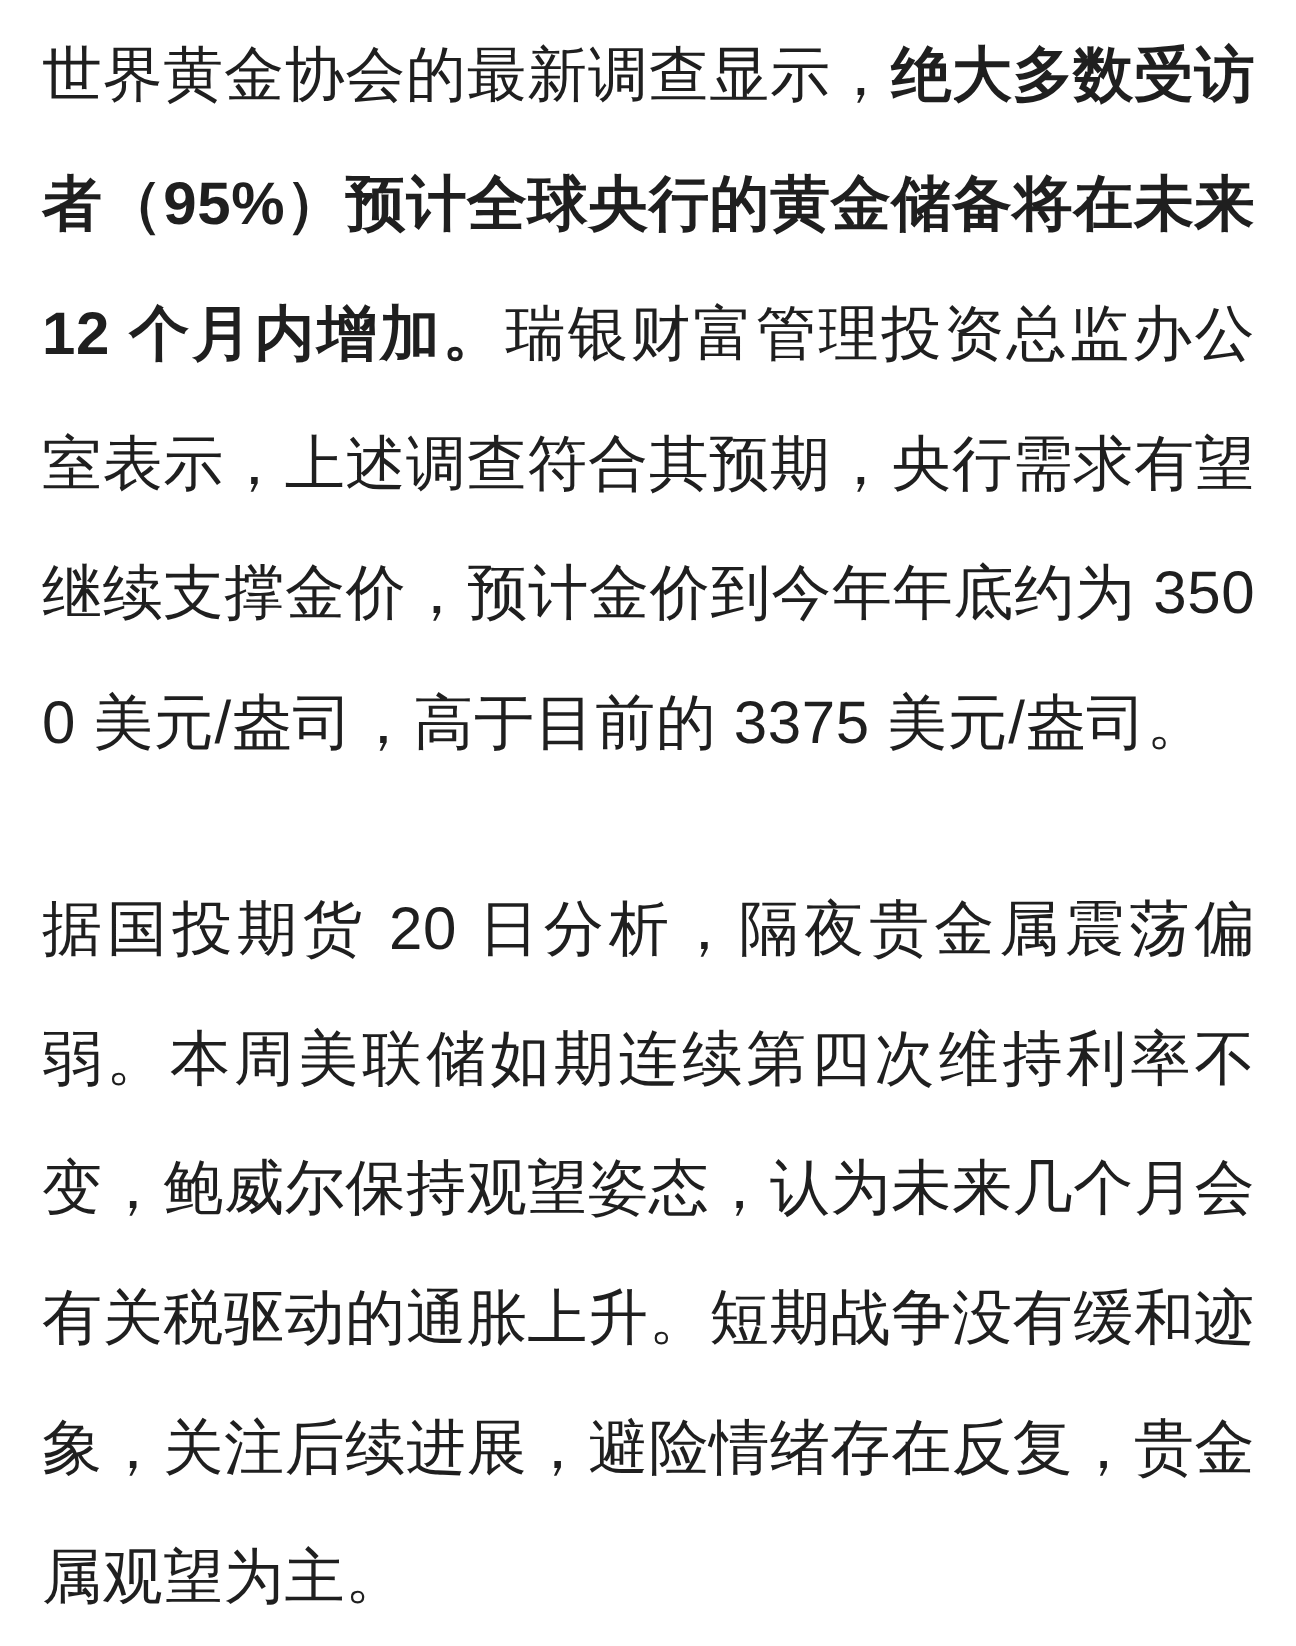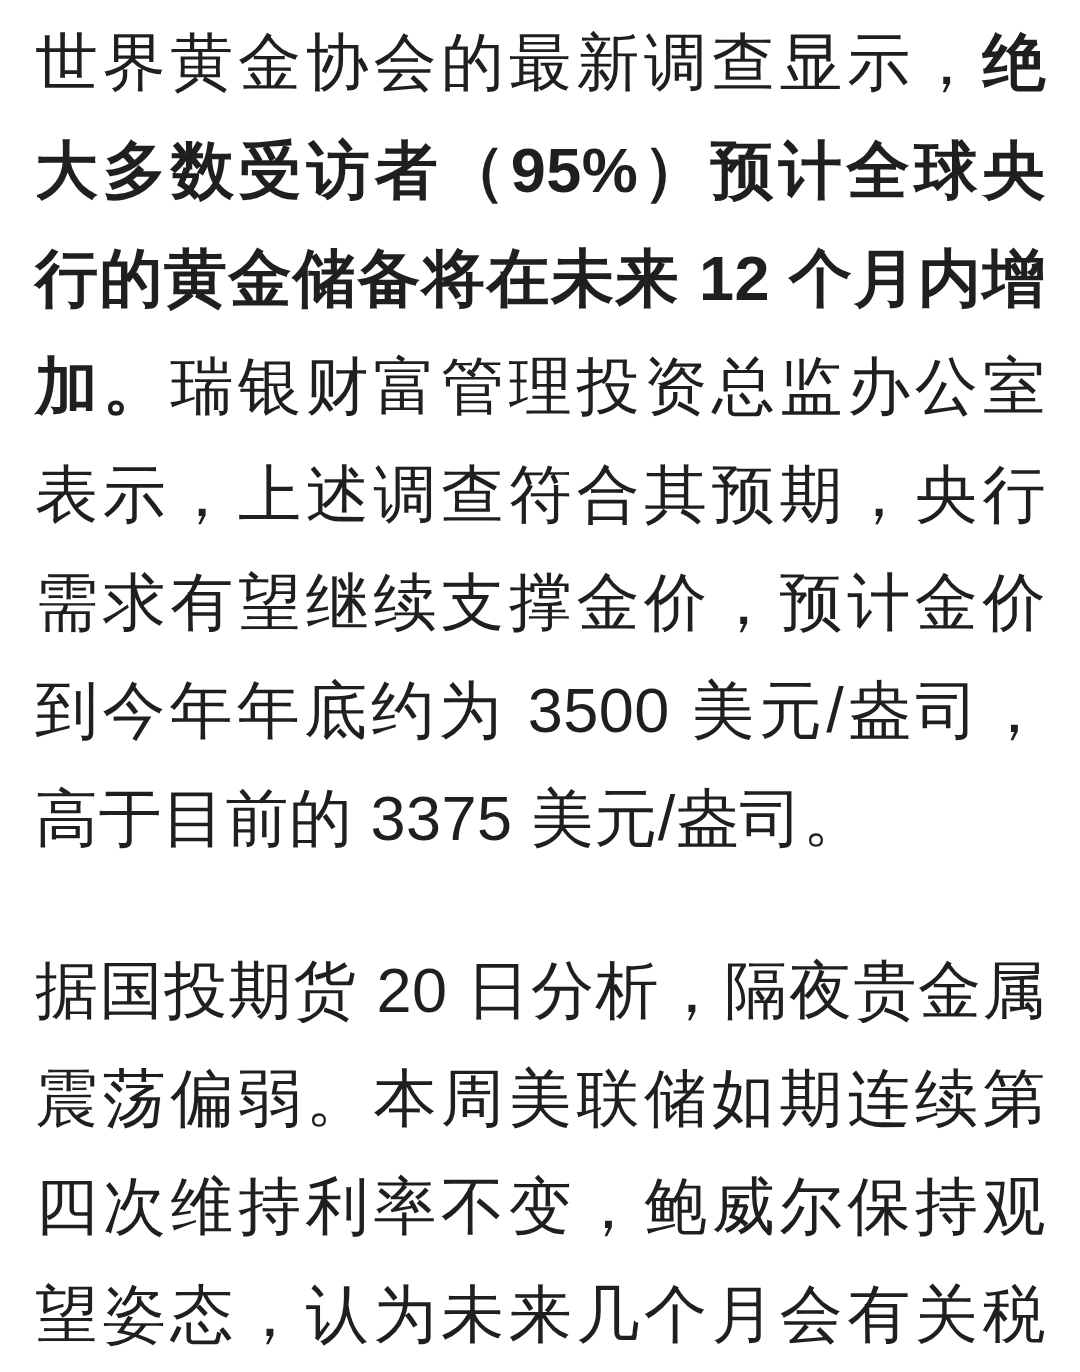--- a/index.html
+++ b/index.html
@@ -14,21 +14,21 @@
     font-family: "Liberation Sans", "DejaVu Sans", sans-serif;
   }
   .article {
     box-sizing: border-box;
     width: 1080px;
     padding: 8px 34px 0 35px;
     color: #1f1f1f;
   }
   .article p {
     margin: 0 0 64px 0;
-    font-size: 63px;
+    font-size: 50px;
     line-height: 108px;
     letter-spacing: 0.5px;
     text-align: justify;
     word-break: break-all;
   }
   .article p:last-child {
     margin-bottom: 0;
   }
   .seg-bold {
     font-weight: 700;

